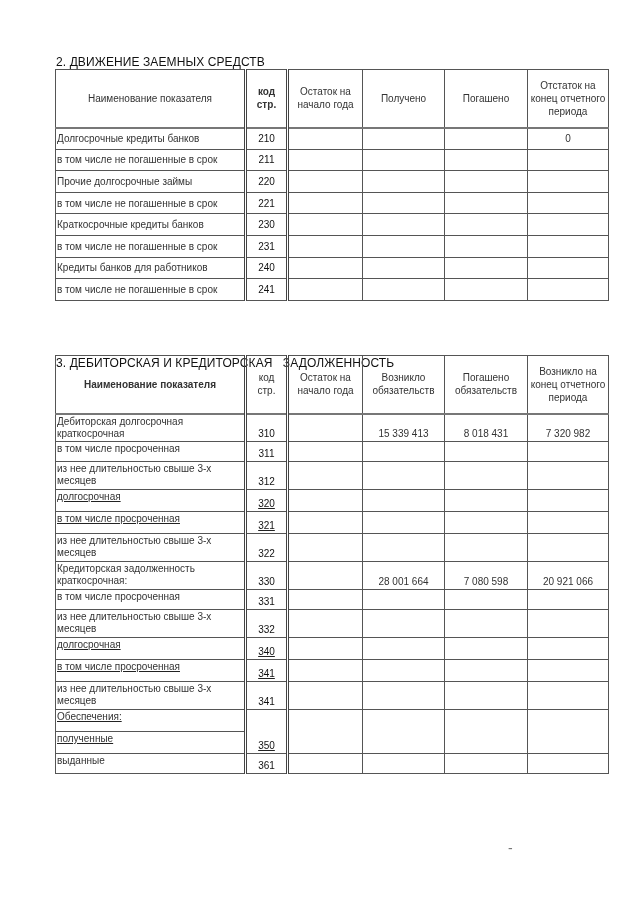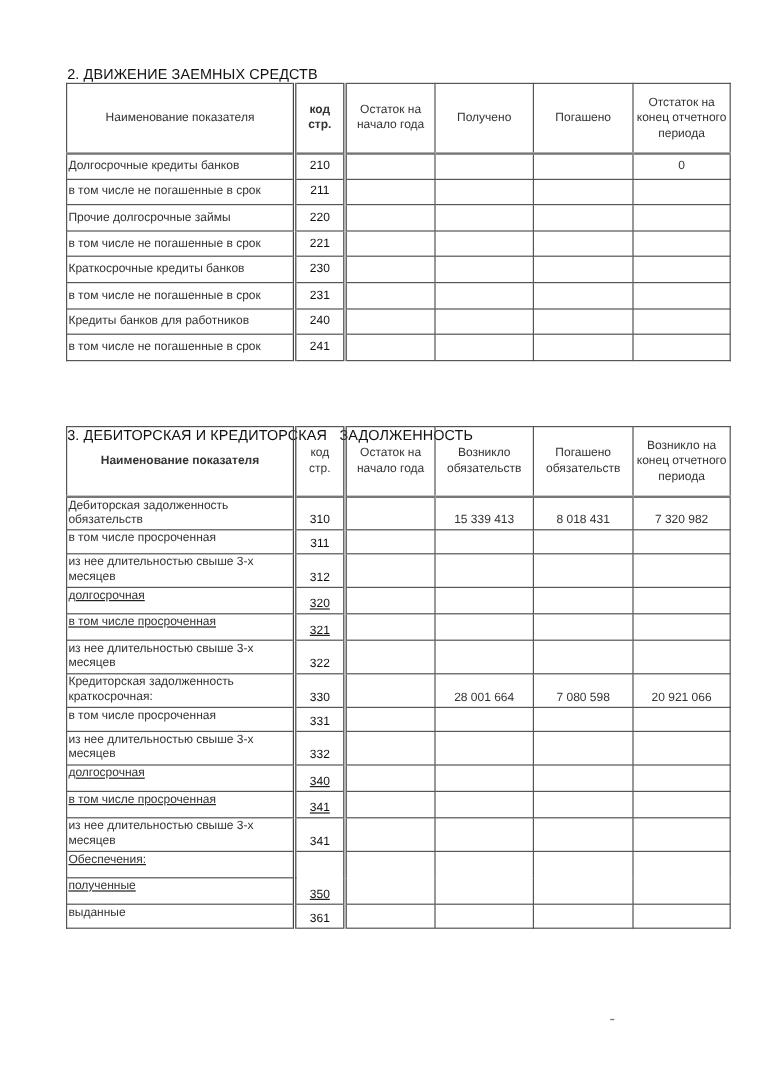--- a/index.html
+++ b/index.html
@@ -157,21 +157,21 @@
     <th class="bold">Наименование показателя</th>
     <th class="code">код стр.</th>
     <th>Остаток на начало года</th>
     <th>Возникло обязательств</th>
     <th>Погашено обязательств</th>
     <th>Возникло на конец отчетного периода</th>
   </tr>
   </tbody>
     <tbody id="t2-body">
       <tr class="h2">
-        <td class="name">Дебиторская задолженность обязательств</td>
+        <td class="name">Дебиторская долгосрочная краткосрочная</td>
         <td class="code">310</td>
         <td class="num"></td>
         <td class="num">15 339 413</td>
         <td class="num">8 018 431</td>
         <td class="num">7 320 982</td>
       </tr>
       <tr class="h1">
         <td class="name">в том числе просроченная</td>
         <td class="code">311</td>
         <td class="num"></td>

